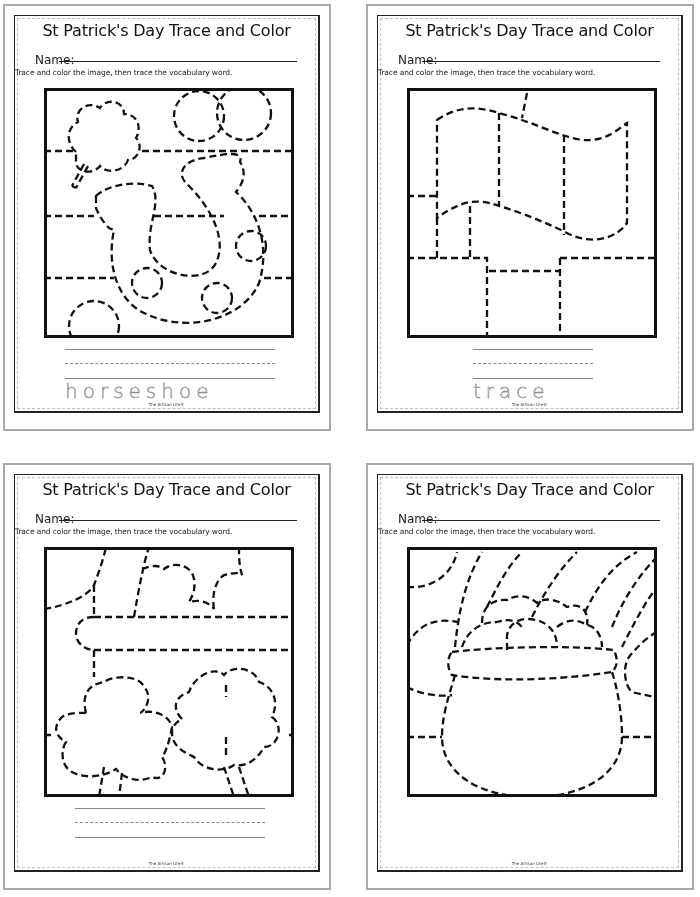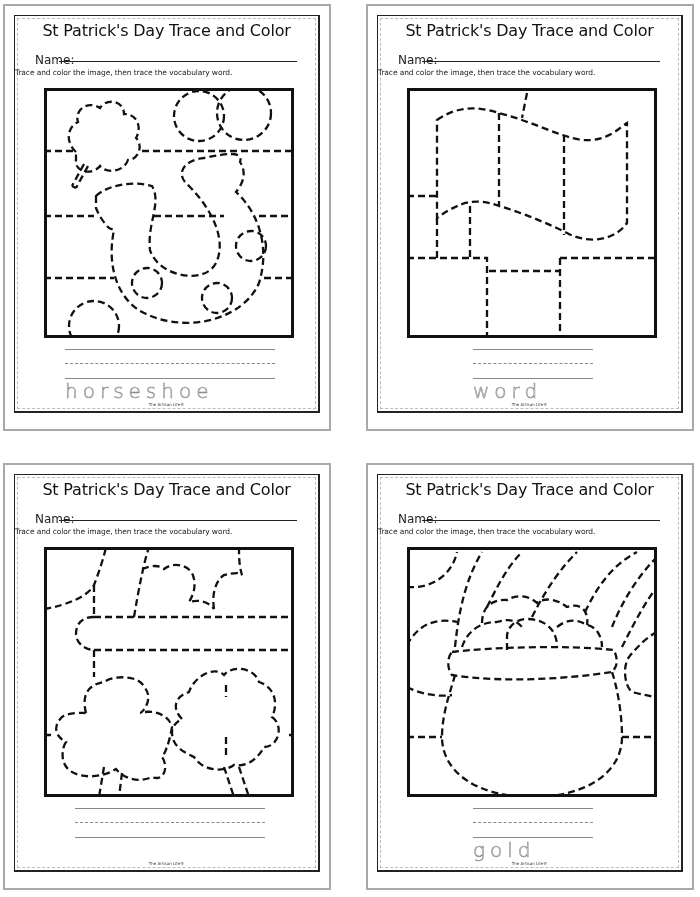--- a/index.html
+++ b/index.html
@@ -124,21 +124,21 @@
         <path d="M30 130 V170 M63 118 V170"></path>
         <path d="M0 170 H80 V250"></path>
         <path d="M82 183 H153"></path>
         <path d="M153 170 V250 M153 170 H250"></path>
       </svg>
     </div>
     <div class="trace" style="left:95px;width:120px;">
       <div class="ln-top"></div>
       <div class="ln-mid"></div>
       <div class="ln-base"></div>
-      <div class="word">word</div>
+      <div class="word">trace</div>
     </div>
     <div class="footer">The Artisan Life®</div>
   </div>
 </div>
 
 <div class="card" style="left:3px;top:463px;">
   <div class="page">
     <div class="page-inner"></div>
     <div class="title">St Patrick's Day Trace and Color</div>
     <div class="name-row">
@@ -207,21 +207,15 @@
         <path d="M100 103 V88 C102 78 110 72 120 72 C135 72 150 80 150 100"></path>
         <path d="M150 80 C160 72 170 72 180 78 C190 80 195 90 195 100"></path>
 
         <path d="M45 105 C85 100 160 98 207 103 C210 110 212 118 205 125 C160 132 95 136 45 128 C40 122 40 110 45 105 Z"></path>
 
         <path d="M48 128 C45 140 35 165 35 190 C35 225 70 250 125 250 C180 250 215 225 215 190 C215 165 210 140 205 125"></path>
 
         <path d="M0 190 H35 M215 190 H250"></path>
       </svg>
     </div>
-    <div class="trace" style="left:95px;width:120px;">
-      <div class="ln-top"></div>
-      <div class="ln-mid"></div>
-      <div class="ln-base"></div>
-      <div class="word">gold</div>
-    </div>
     <div class="footer">The Artisan Life®</div>
   </div>
 </div>
 
 </body></html>

